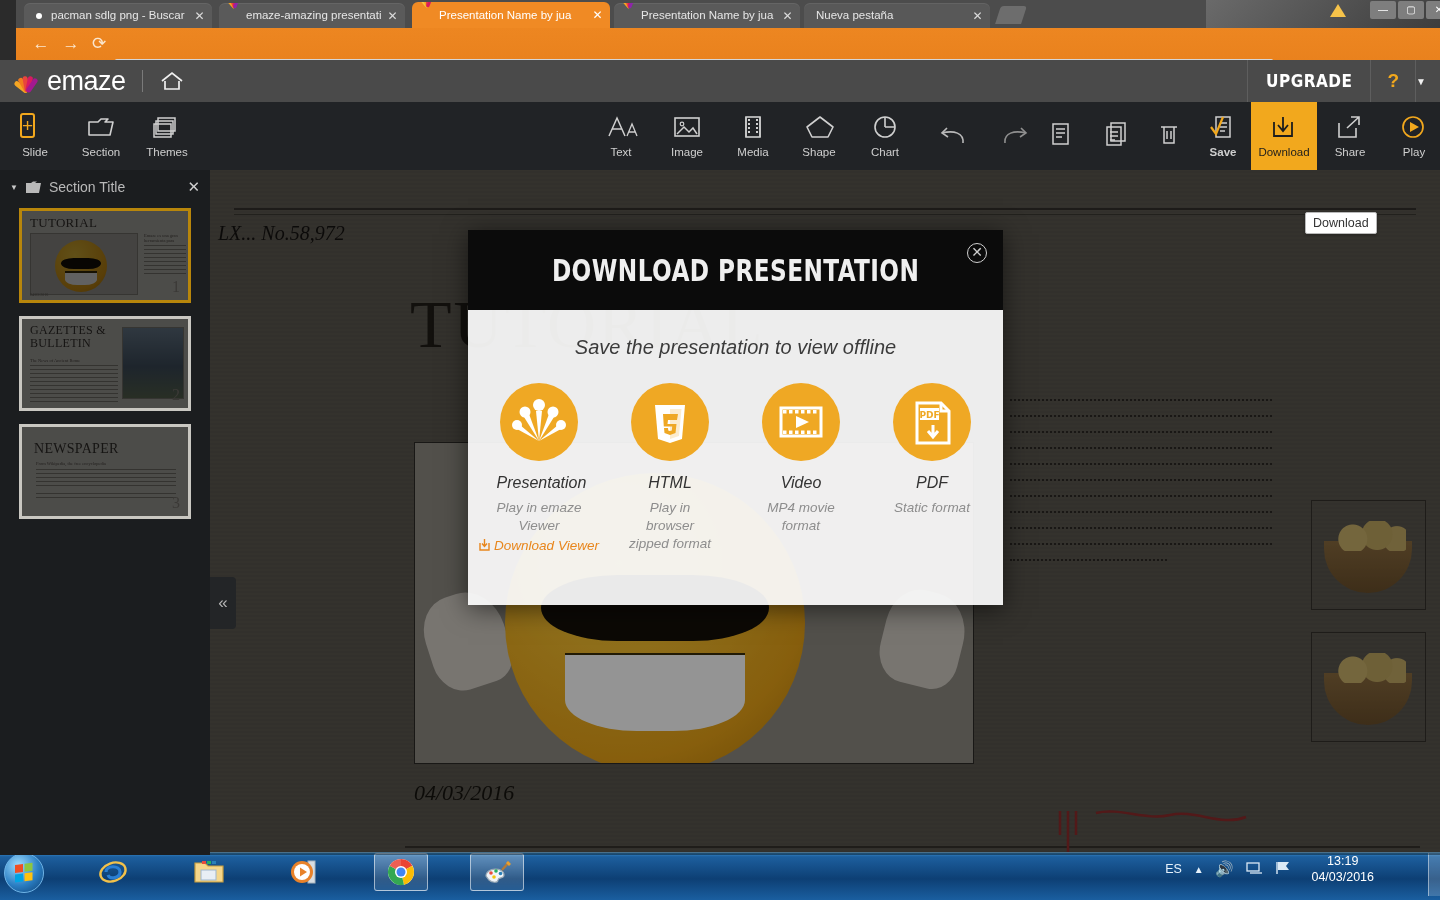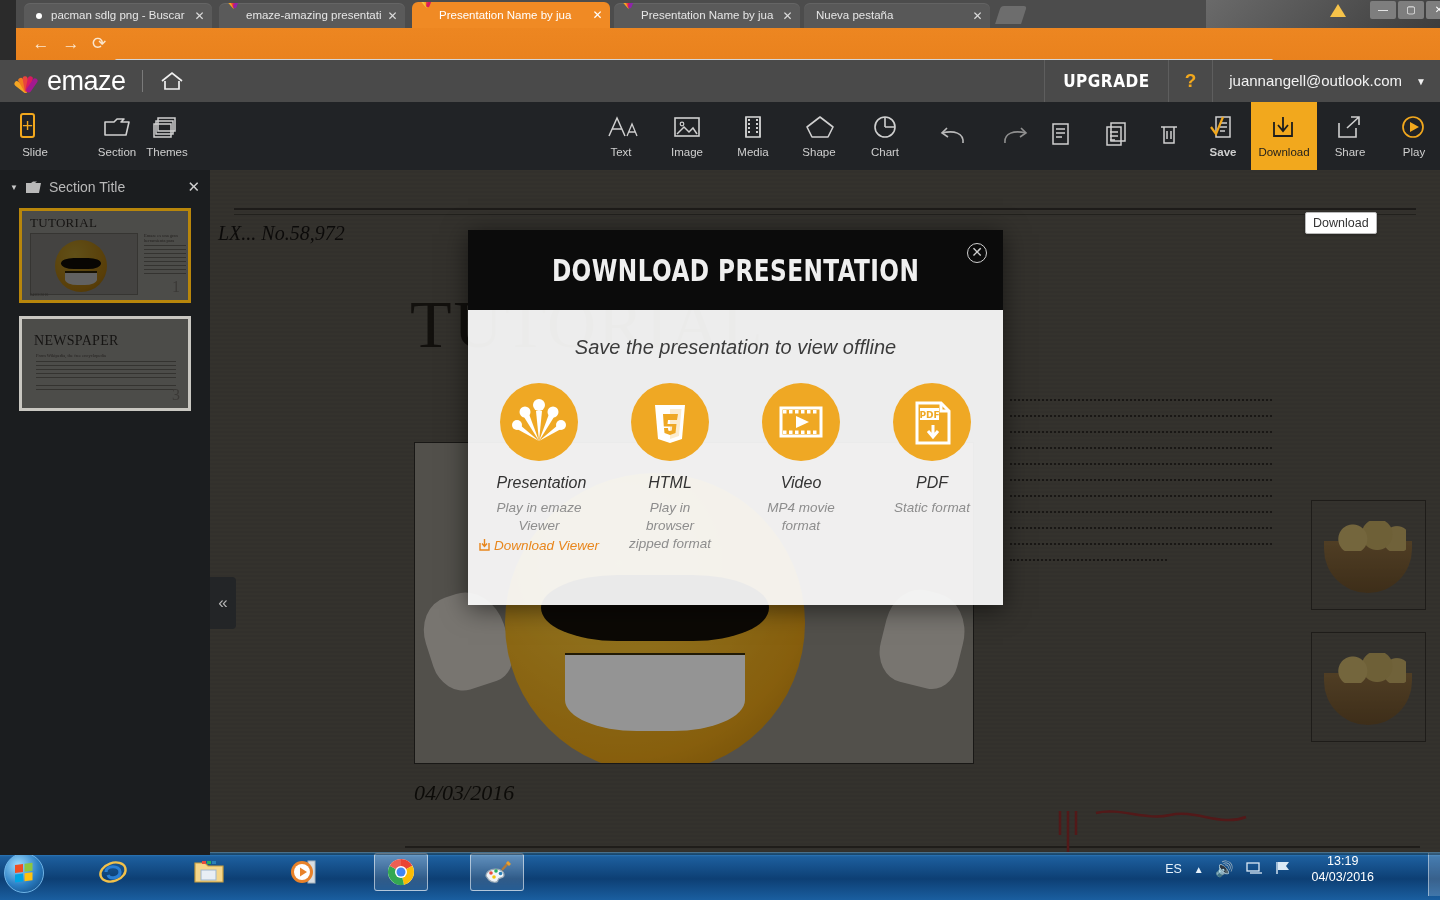--- a/index.html
+++ b/index.html
@@ -428,32 +428,31 @@
     <span class="home-ico">
       <svg width="26" height="22" viewBox="0 0 26 22">
           <path d="M3 11 L13 3 L23 11" fill="none" stroke="#f0f0f0" stroke-width="1.7"></path>
           <path d="M6 11 V19 H20 V11" fill="none" stroke="#f0f0f0" stroke-width="1.7"></path>
         </svg>
     </span>
 
     <div class="hdr-right">
       <div class="upgrade">UPGRADE</div>
       <div class="help-q">?</div>
-      <div class="user-email">juannangell@outlook.com</div>
       <div class="caret">▼</div>
     </div>
   </div>
 
   <div class="toolbar">
 
     <div class="tb-item" style="left:2px;">
       <span class="tb-ico"><span class="plus-box">+</span></span>
       <span class="lbl">Slide</span>
     </div>
-    <div class="tb-item" style="left:84px;align-items:center;">
+    <div class="tb-item" style="left:68px;align-items:center;">
       <span class="tb-ico">
         <svg width="30" height="26" viewBox="0 0 30 26">
             <path d="M3 21 V8 H12 L15 5 H22 L19 8 H27 L24 21 Z" fill="none" stroke="#d0d0d0" stroke-width="1.6" stroke-linejoin="round"></path>
           </svg>
       </span>
       <span class="lbl">Section</span>
     </div>
     <div class="tb-item" style="left:134px;">
       <span class="tb-ico">
         <svg width="30" height="26" viewBox="0 0 30 26">
@@ -685,20 +684,39 @@
             <div></div>
             <div></div>
             <div></div>
         </div>
         <div class="t-sub" style="left:122px;top:22px;">Emaze es una gran herramienta para</div>
         <div class="t-num">1</div>
         <div class="t-date">04/03/2016</div>
         <div class="dim"></div>
       </div>
 
+      <div class="thumb">
+        <div class="t-title" style="width:88px;font-size:12px;">GAZETTES &amp; BULLETIN</div>
+        <div class="t-sub" style="left:8px;top:39px;">The News of Ancient Rome</div>
+        <div class="t-lines" style="left:8px;top:46px;width:88px;">
+          <div></div>
+            <div></div>
+            <div></div>
+            <div></div>
+            <div></div>
+            <div></div>
+            <div></div>
+            <div></div>
+            <div></div>
+            <div></div>
+        </div>
+        <div class="t-img" style="left:100px;top:8px;width:62px;height:72px;background:linear-gradient(#7d93a8,#4f6275 55%,#6b7b62);"></div>
+        <div class="t-num">2</div>
+        <div class="dim"></div>
+      </div>
 
       <div class="thumb">
         <div class="t-title" style="left:12px;top:15px;font-size:14px;">NEWSPAPER</div>
         <div class="t-sub" style="left:14px;top:34px;">From Wikipedia, the free encyclopedia</div>
         <div class="t-lines" style="left:14px;top:42px;width:140px;">
           <div></div>
             <div></div>
             <div></div>
             <div></div>
             <div></div>

